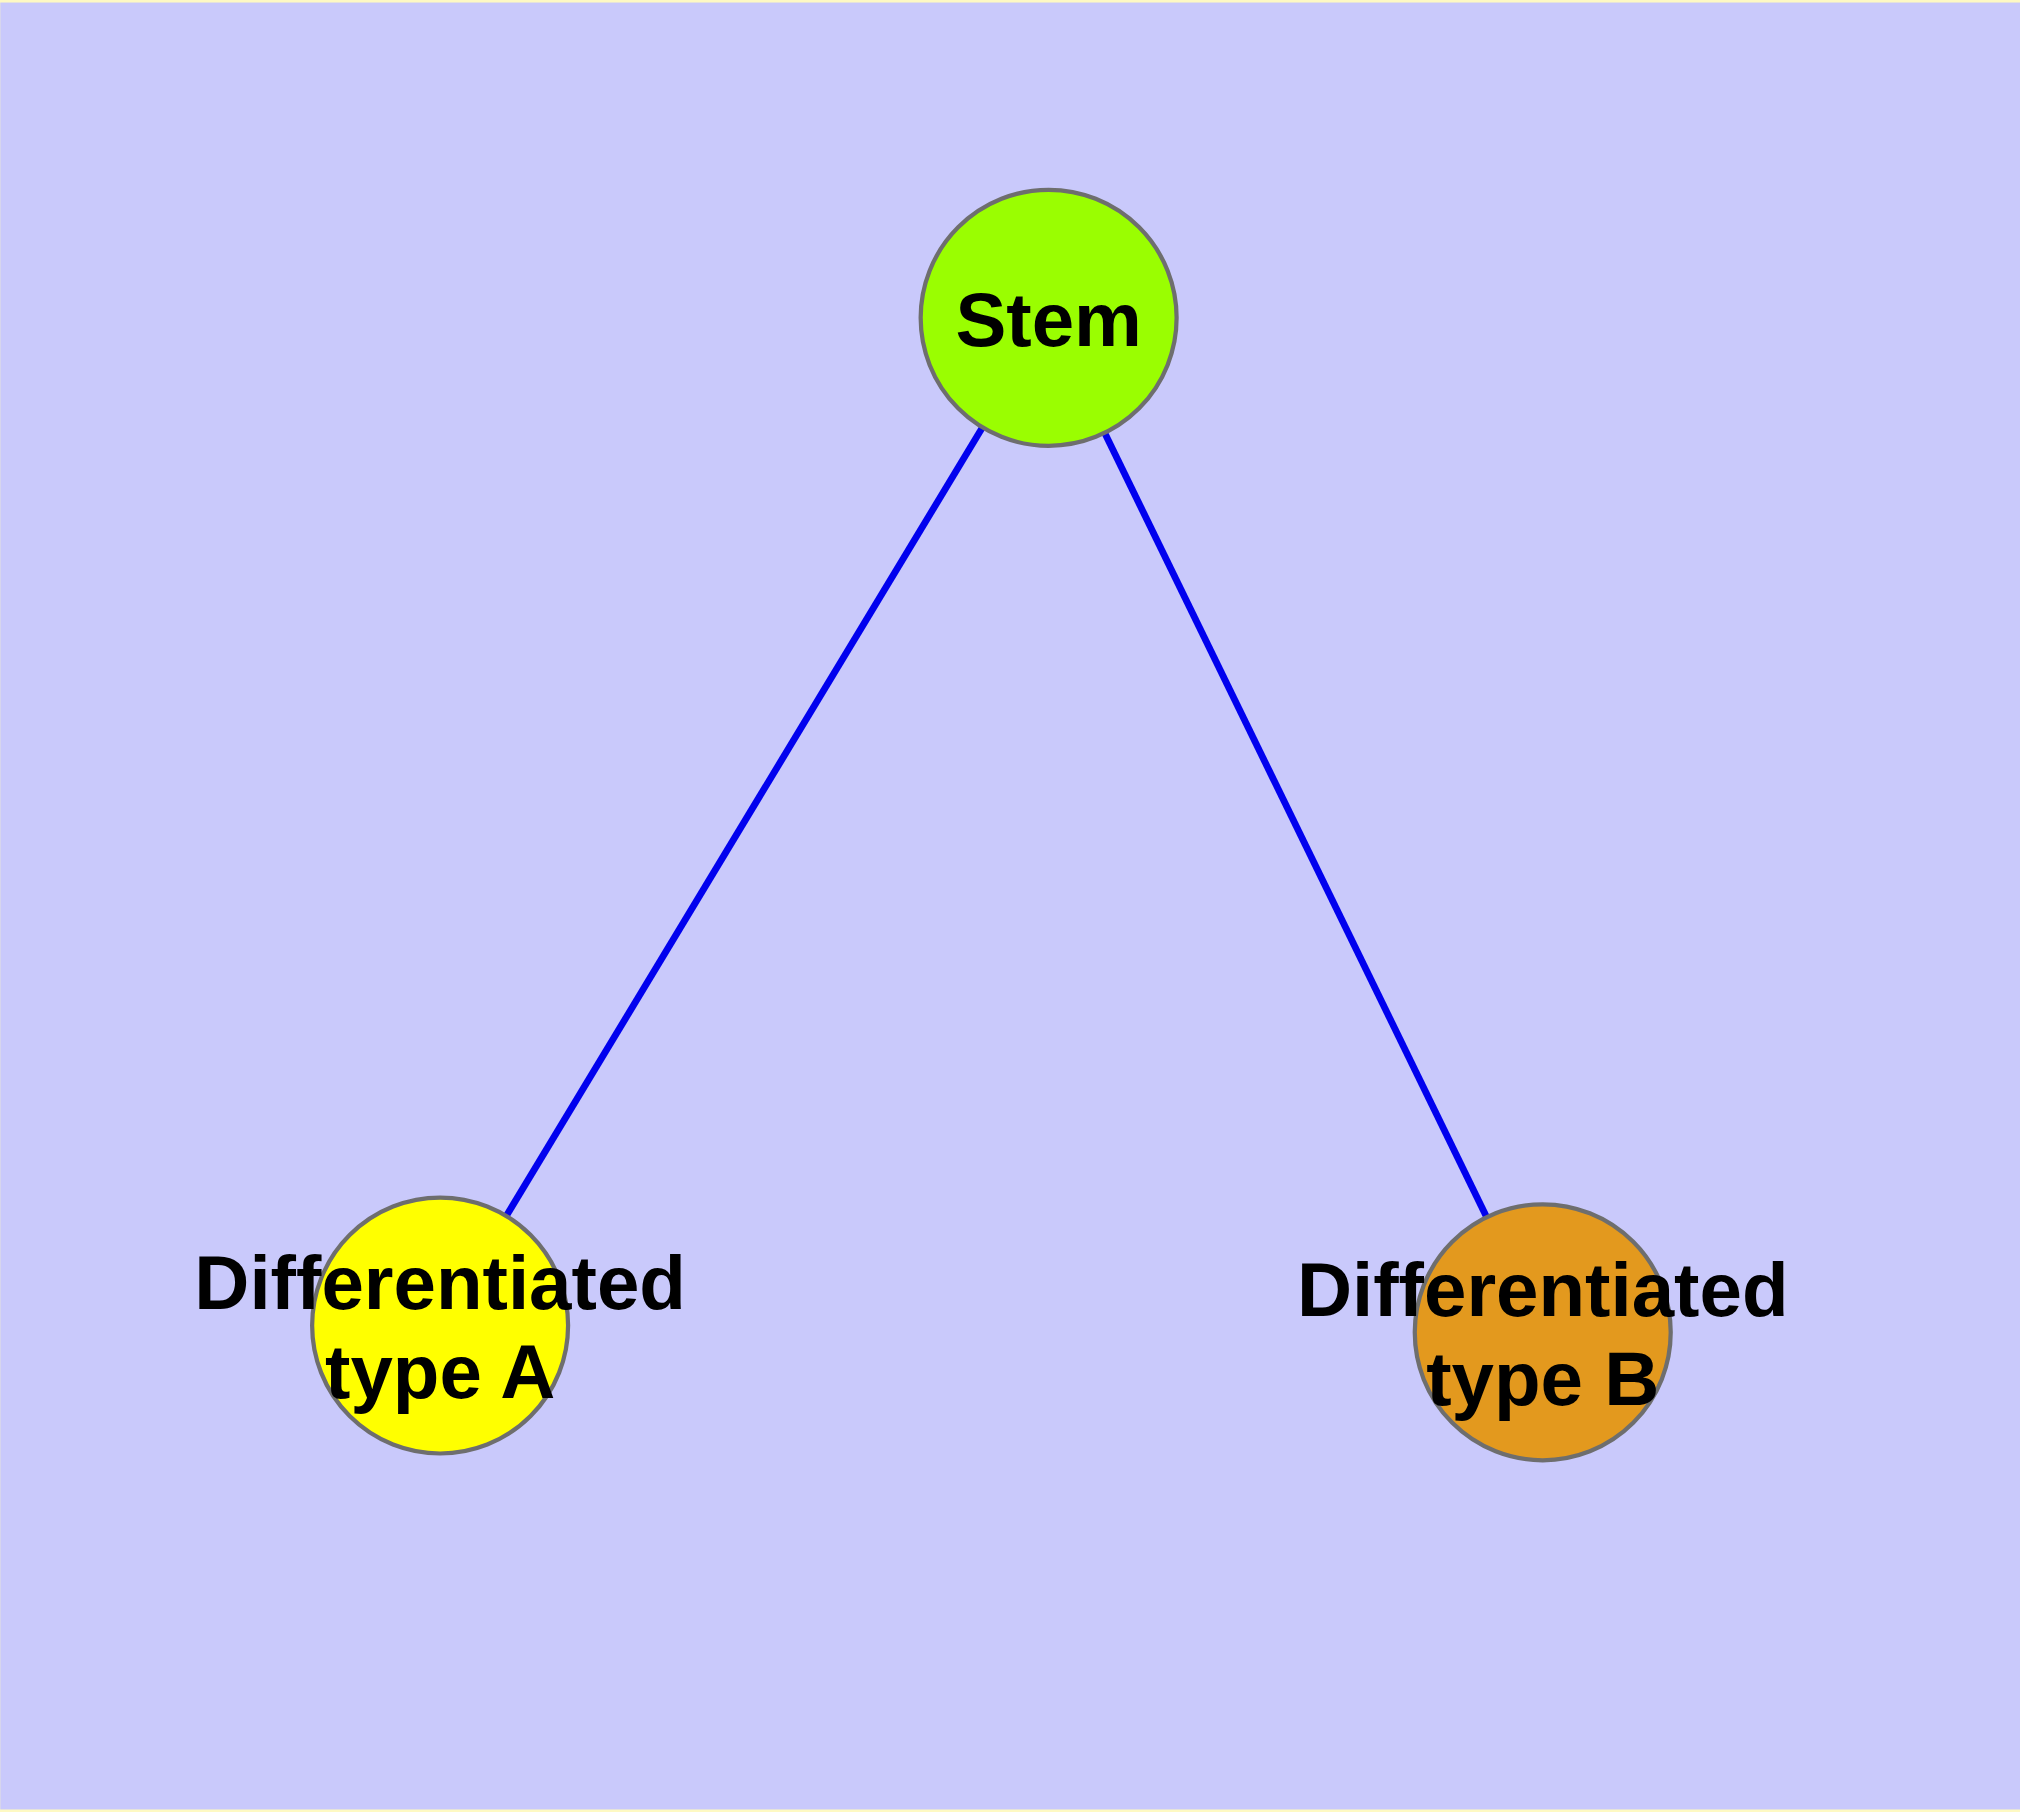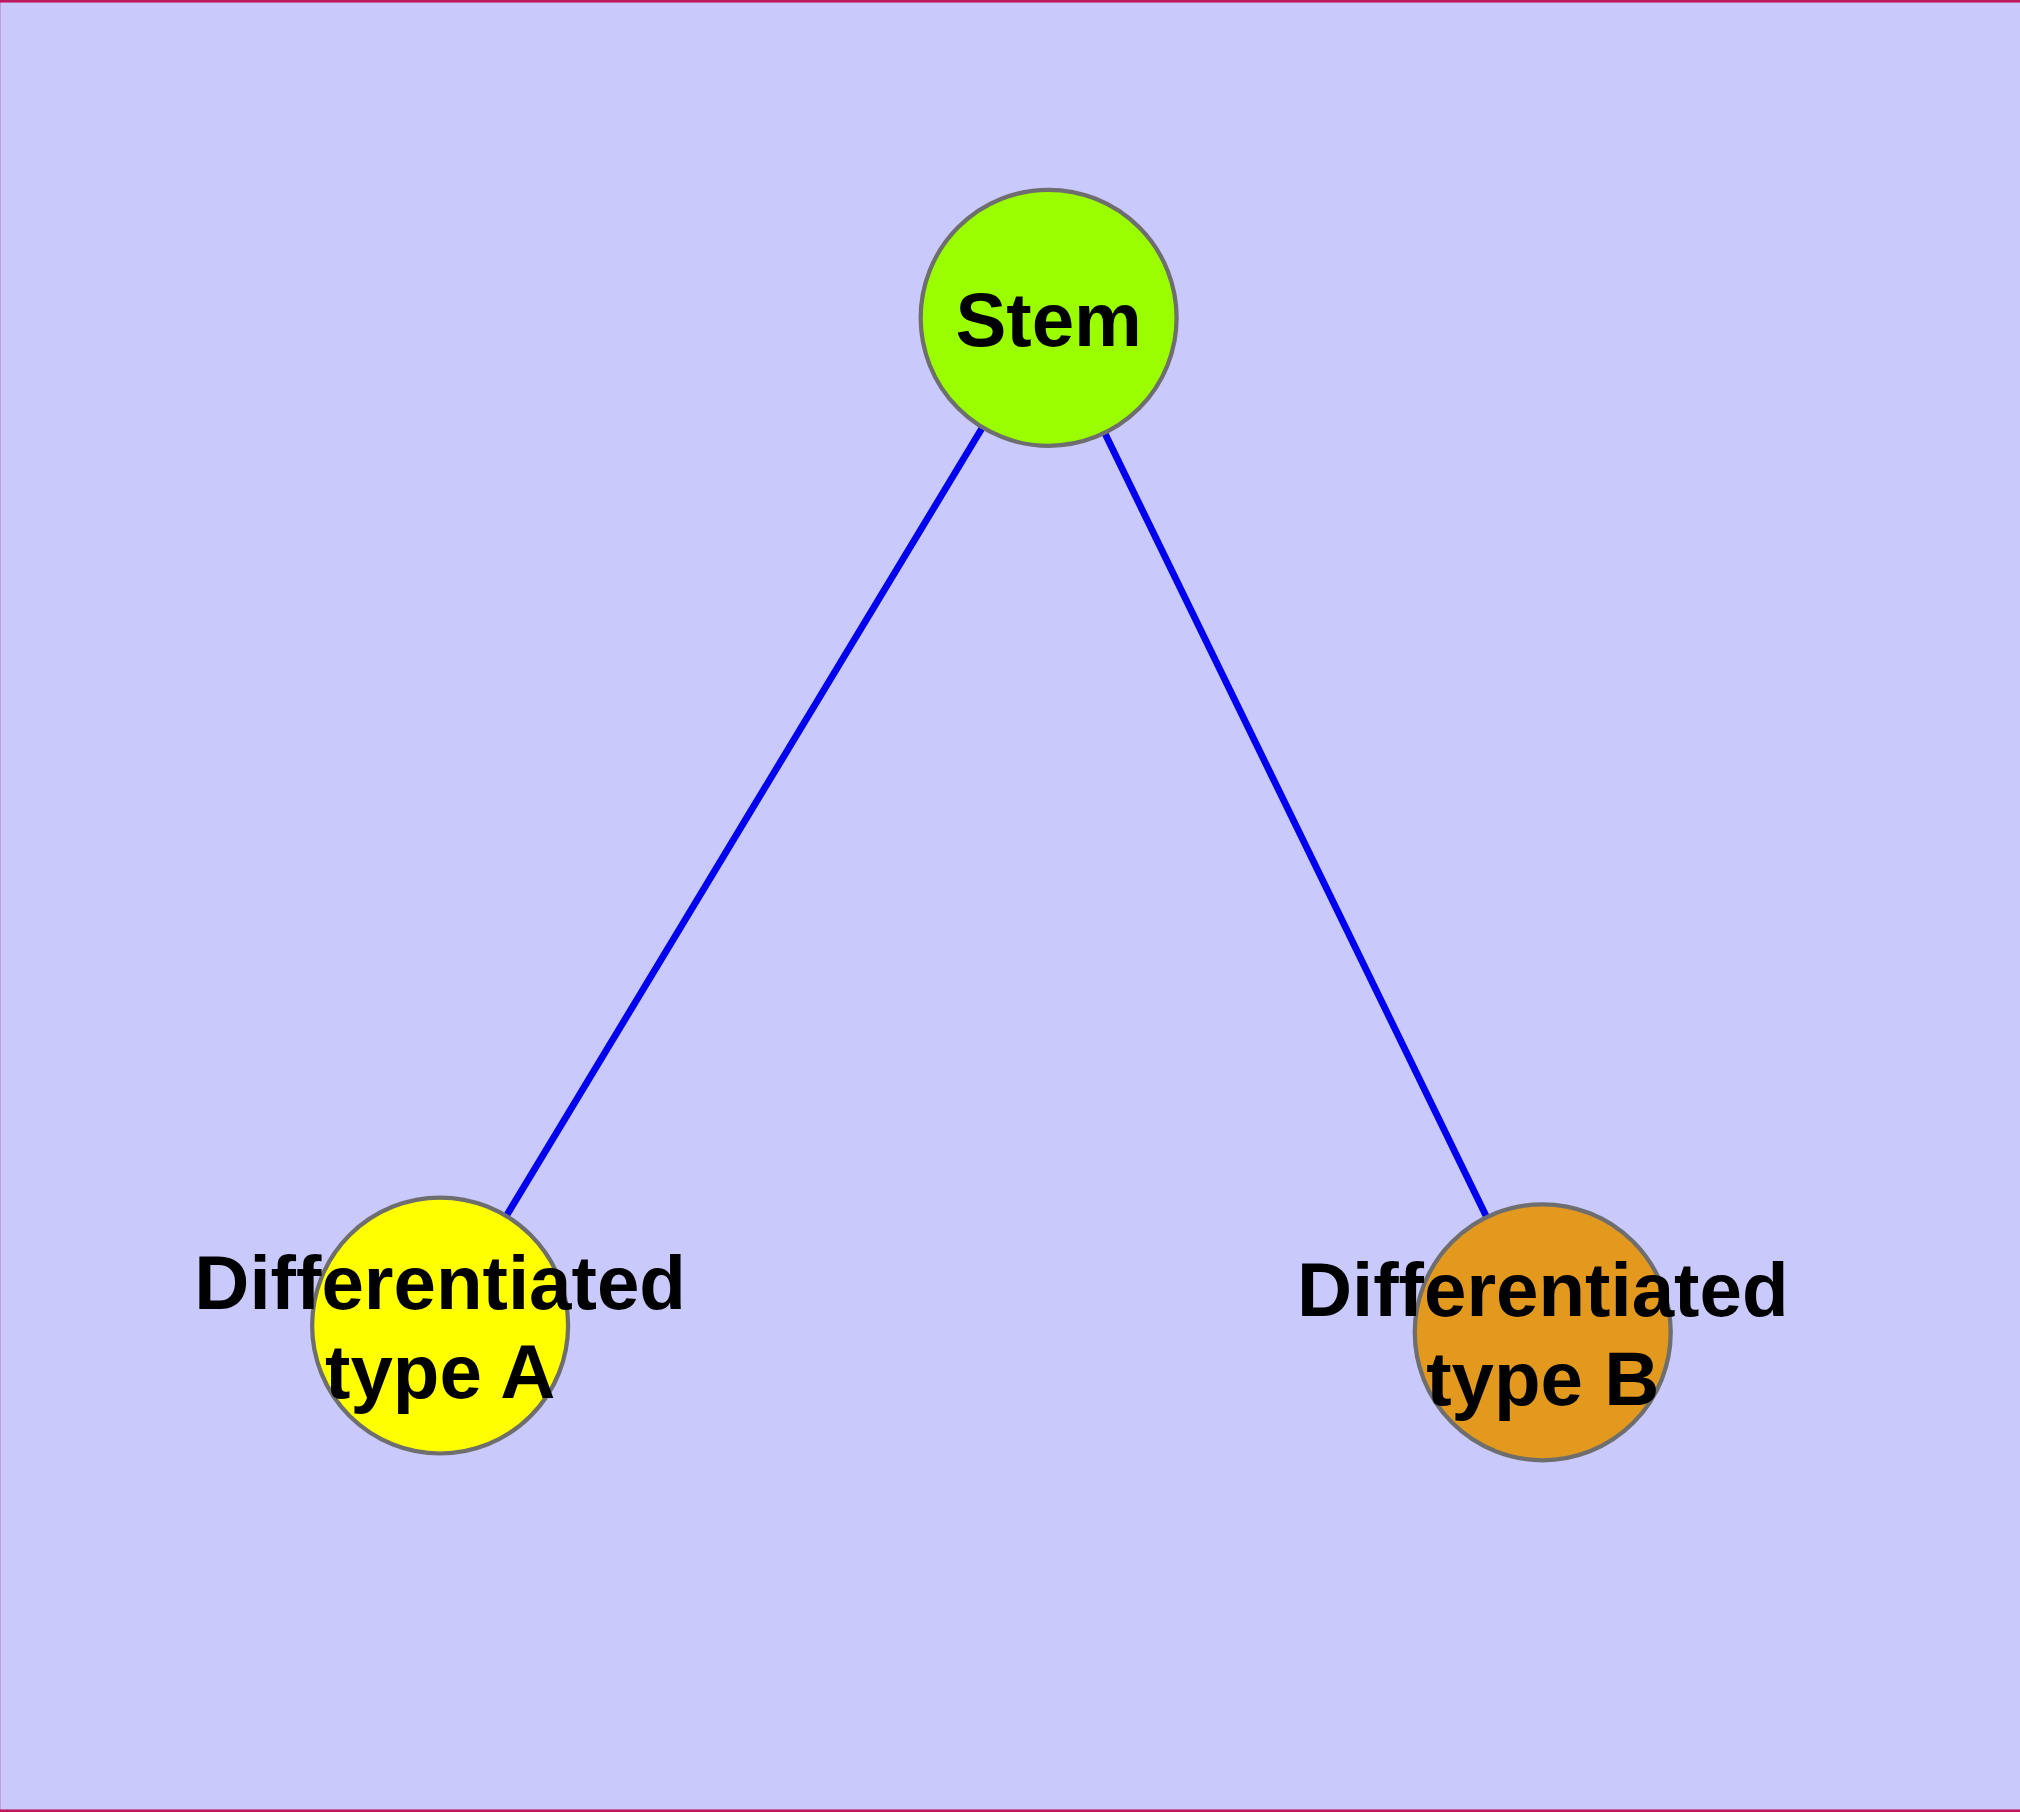--- a/index.html
+++ b/index.html
@@ -4,21 +4,21 @@
 <style>
   html, body {
     margin: 0;
     padding: 0;
     background: #FFFFFF;
   }
   .stage {
     position: relative;
     width: 2021px;
     height: 1812px;
-    background: #be185d; 
+    background: #fef9c3; 
     overflow: hidden;
     font-family: "Liberation Sans", sans-serif;
   }
   .stage svg {
     position: absolute;
     left: 0;
     top: 0;
     width: 2021px;
     height: 1812px;
     display: block;

